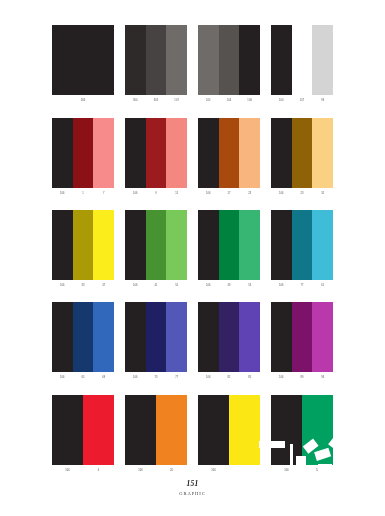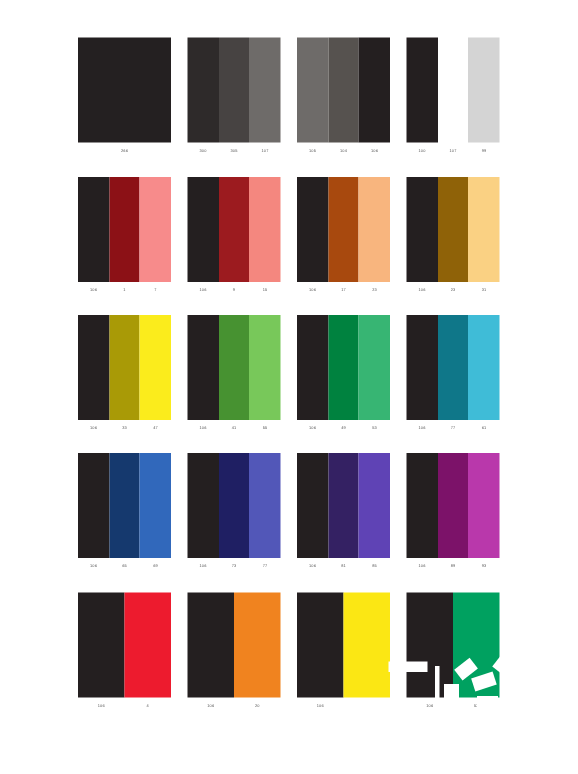--- a/index.html
+++ b/index.html
@@ -358,14 +358,18 @@
       <rect x="70" y="26" width="13" height="9" transform="rotate(14 76 30)"></rect>
       <rect x="80" y="12" width="10" height="8" transform="rotate(-30 85 16)"></rect>
       <rect x="84" y="30" width="12" height="10" transform="rotate(36 90 35)"></rect>
       <rect x="8" y="36" width="10" height="12"></rect>
       <rect x="58" y="42" width="18" height="10"></rect>
       <rect x="78" y="40" width="19" height="12"></rect>
       <rect x="30" y="44" width="14" height="8"></rect>
     </g>
   </svg>
 
+  <div class="caption" style="top:479px;">
+    <div class="caption-number">151</div>
+    <div class="caption-label">GRAPHIC</div>
+  </div>
 
 </div>
 
 </body></html>

